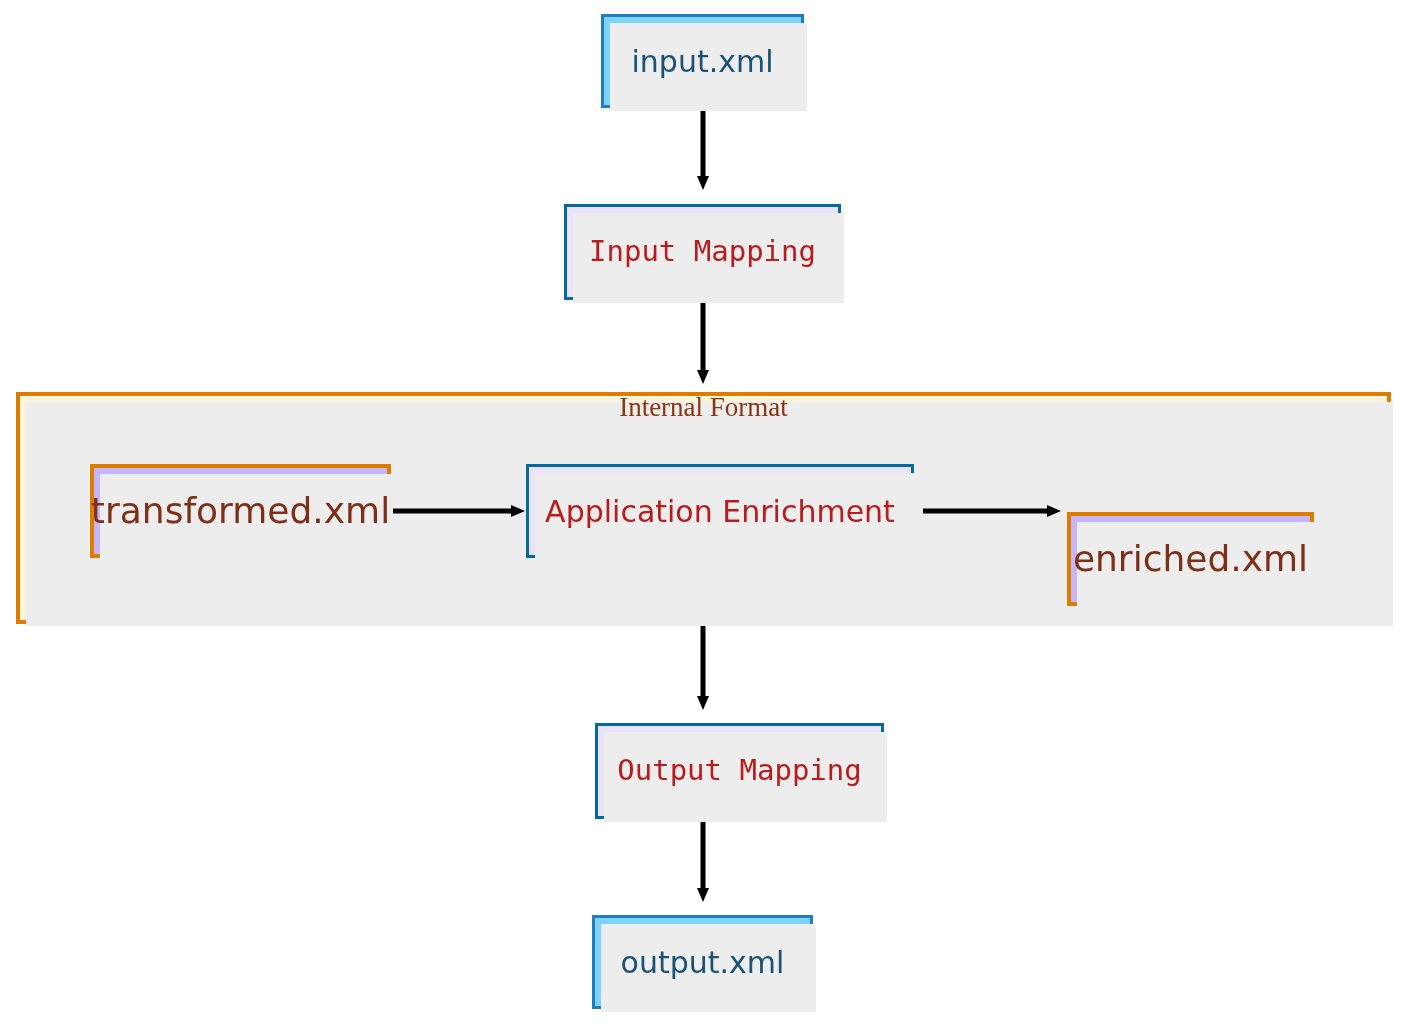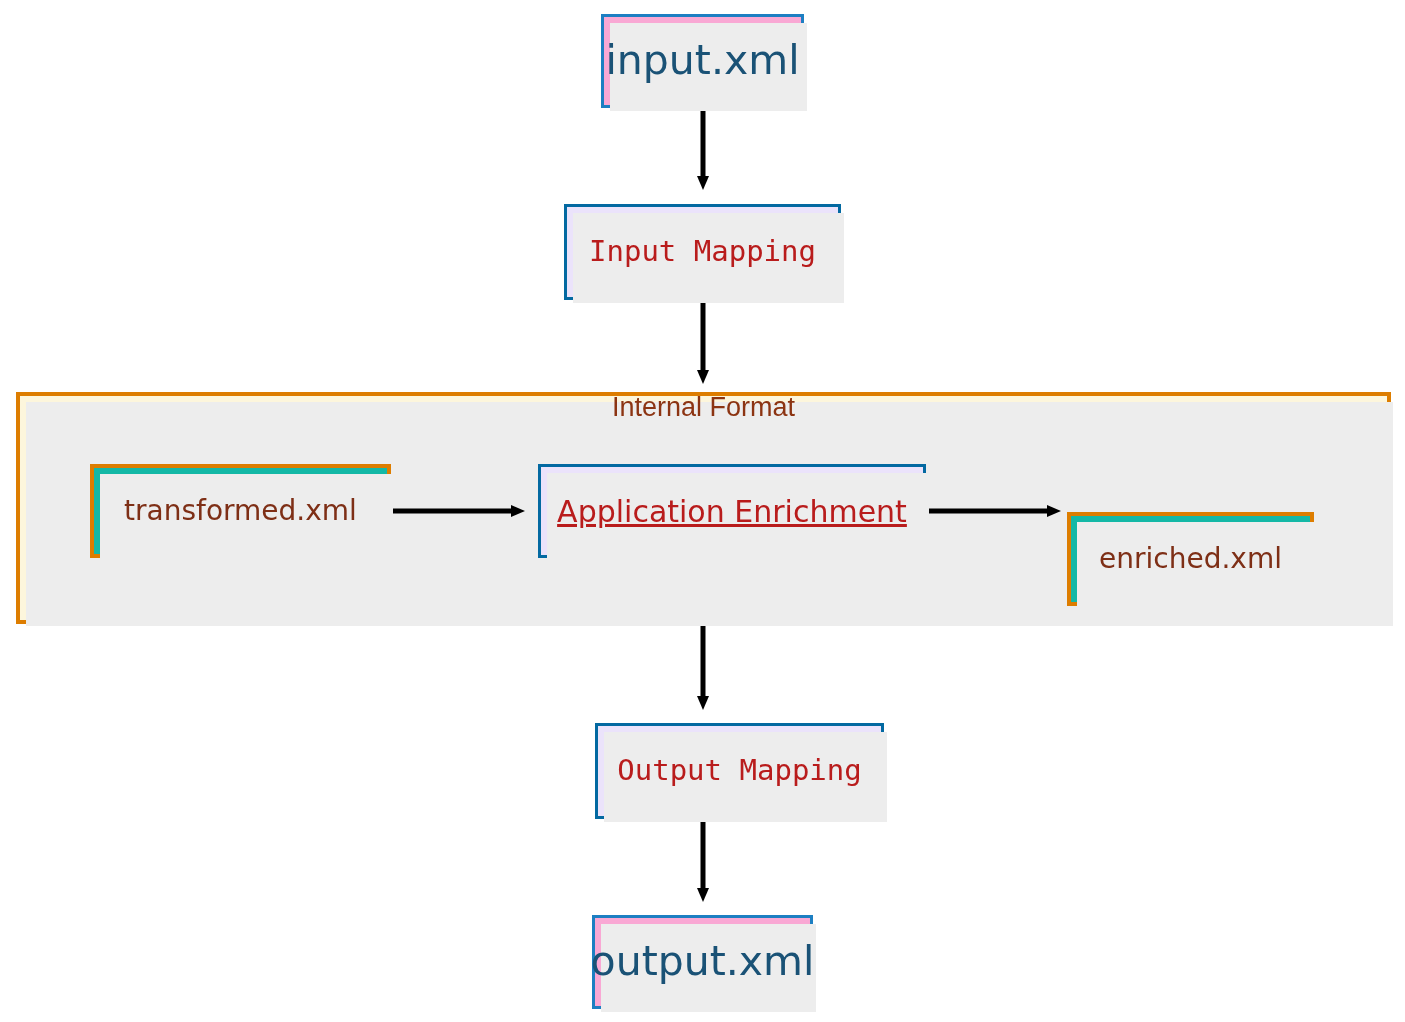--- a/index.html
+++ b/index.html
@@ -42,57 +42,57 @@
     left: 6px;
     top: 6px;
     right: -6px;
     bottom: -6px;
     background: #ededed;
     z-index: -1;
   }
 
   
   .n-file-blue {
-    background: #f9a8d4;
+    background: #7dd3fc;
     border: 3px solid #1d7fc2;
     color: #1a5276;
-    font-size: 41px;
+    font-size: 30px;
   }
   .n-proc-purple {
     background: #ebe3fb;
     border: 3px solid #0369a1;
     color: #b91c1c;
     font-size: 30px;
   }
   .n-proc-purple.mono {
     font-family: "DejaVu Sans Mono", monospace;
     font-size: 29px;
   }
   .n-file-orange {
-    background: #14b8a6;
+    background: #c4b5fd;
     border: 4px solid #dd7d00;
     color: #7e2f16;
-    font-size: 28px;
+    font-size: 36px;
   }
 
   
   .cluster {
     position: absolute;
     box-sizing: border-box;
     background: #fdf6dc;
     border: 4px solid #dd7d00;
     z-index: 1;
   }
   .cluster-label {
     position: absolute;
     width: 100%;
     top: 14px;
     left: 0;
     text-align: center;
-    font-family: Liberation Sans, sans-serif;
+    font-family: Liberation Serif, serif;
     font-size: 27px;
     color: #8c3412;
     z-index: 2;
     white-space: nowrap;
   }
 
   
   .edges {
     position: absolute;
     inset: 0;
@@ -146,21 +146,21 @@
   </div>
 
   <div class="node n-proc-purple mono" style="left:564px; top:204px; width:277px; height:96px;">
     <span class="label">Input Mapping</span>
   </div>
 
   <div class="node n-file-orange" style="left:90px; top:464px; width:301px; height:94px;">
     <span class="label">transformed.xml</span>
   </div>
 
-  <div class="node n-proc-purple" style="left:538px; top:464px; width:388px; height:94px;text-decoration:underline;">
+  <div class="node n-proc-purple" style="left:526px; top:464px; width:388px; height:94px;">
     <span class="label">Application Enrichment</span>
   </div>
 
   <div class="node n-file-orange" style="left:1067px; top:464px; width:247px; height:94px;margin-top:48px;">
     <span class="label">enriched.xml</span>
   </div>
 
   <div class="node n-proc-purple mono" style="left:558px; top:723px; width:289px; height:96px;margin-left:37px;">
     <span class="label">Output Mapping</span>
   </div>

